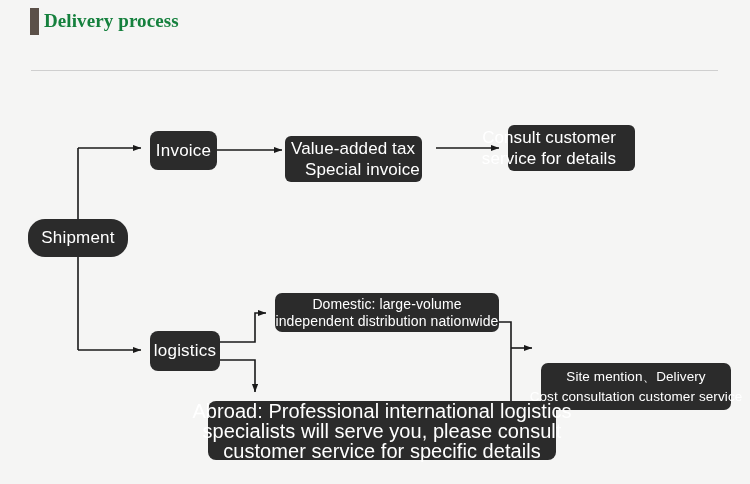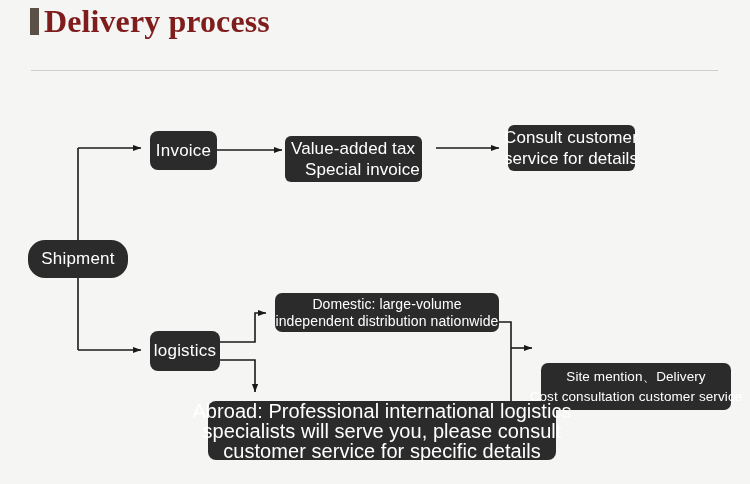--- a/index.html
+++ b/index.html
@@ -38,23 +38,23 @@
   }
   .title-accent {
     width: 9px;
     height: 27px;
     background: #5b5048;
     margin-right: 5px;
     flex: none;
   }
   .page-title {
     font-family: "Liberation Serif", serif;
-    font-size: 32px;
+    font-size: 19px;
     font-weight: bold;
-    color: #7f1d1d;
+    color: #15803d;
     line-height: 30px;
     letter-spacing: 0.1px;
     white-space: nowrap;
   }
   .divider {
     position: absolute;
     left: 31px;
     top: 70px;
     width: 687px;
     height: 1px;
@@ -90,21 +90,21 @@
     font-family: "Liberation Sans", sans-serif;
     white-space: pre-line;
     z-index: 3;
   }
   .node .line {
     display: block;
     white-space: pre;
   }
 
   .n-shipment {
-    left: 28px;  top: 240px;  width: 100px; height: 38px;
+    left: 28px;  top: 219px;  width: 100px; height: 38px;
     border-radius: 17px;
     font-size: 17px;
     align-items: center;
     letter-spacing: 0.2px;
   }
   .n-invoice {
     left: 150px; top: 131px; width: 67px; height: 39px;
     border-radius: 8px;
     font-size: 17px;
     align-items: center;
@@ -119,22 +119,22 @@
     padding: 0 4px 0 6px;
     letter-spacing: 0.1px;
     margin-top: 11px;
   }
   .n-vat .line2 { padding-left: 14px; }
   .n-consult {
     left: 508px; top: 125px; width: 127px; height: 46px;
     border-radius: 6px;
     font-size: 17px;
     line-height: 21px;
-    align-items: center;
-    padding: 0 8px 0 7px;
+    align-items: flex-end;
+    padding: 0 19px 0 7px;
     letter-spacing: 0.1px;
   }
   .n-logistics {
     left: 150px; top: 331px; width: 70px; height: 40px;
     border-radius: 8px;
     font-size: 17px;
     align-items: center;
     letter-spacing: 0.2px;
   }
   .n-domestic {

